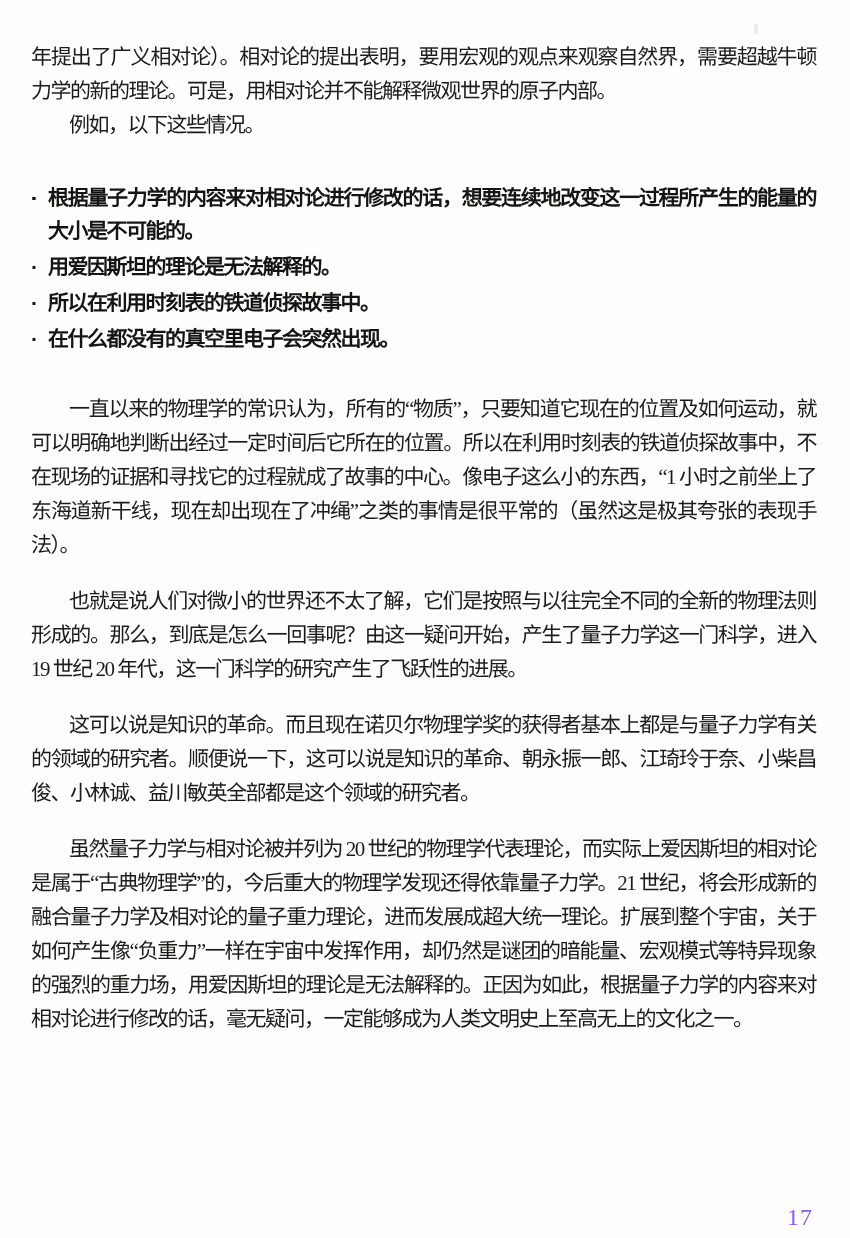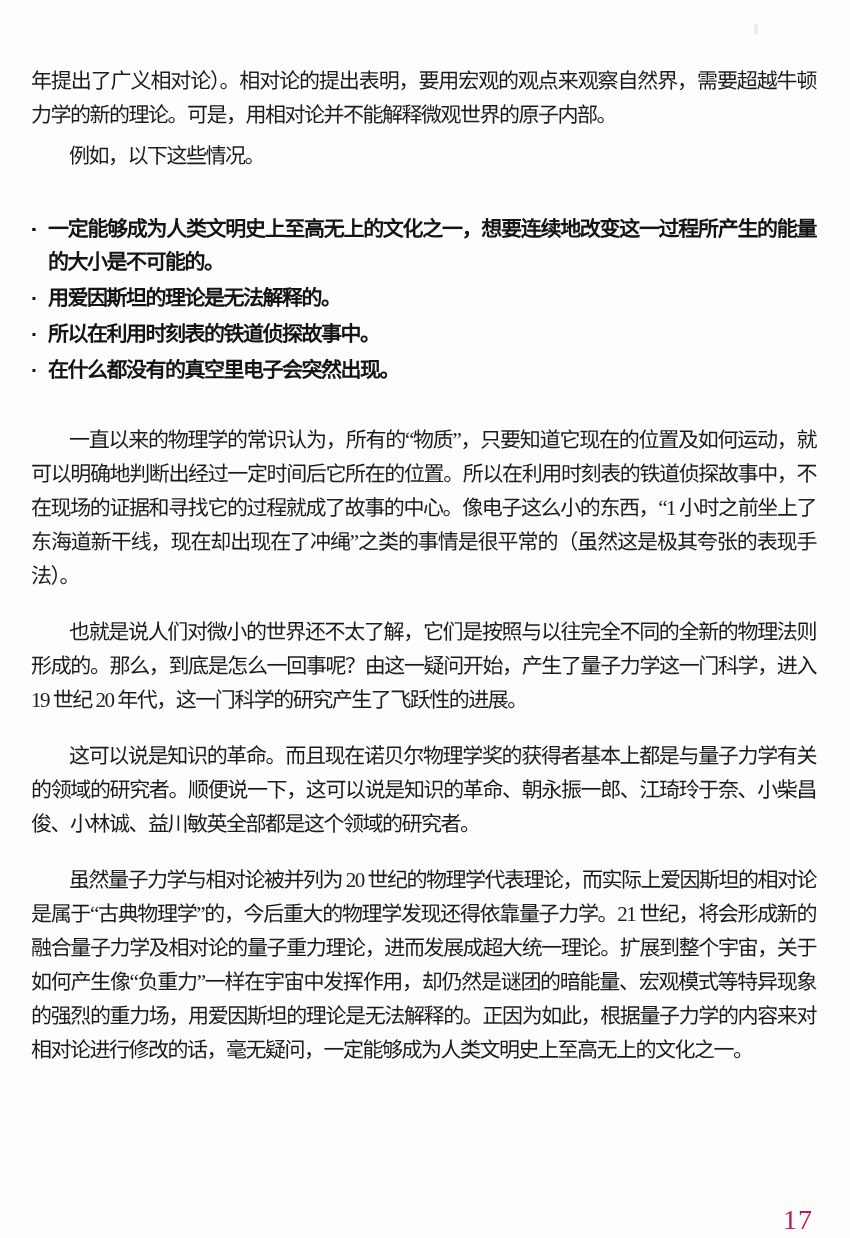--- a/index.html
+++ b/index.html
@@ -15,35 +15,35 @@
     background: #fdfdfc;
     overflow: hidden;
     color: #1b1b1b;
     font-family: "Liberation Serif", serif;
   }
   .content {
     position: absolute;
     left: 31px;
     top: 0;
     width: 785px;
-    padding-top: 64px;
+    padding-top: 40px;
   }
   .para {
     margin: 0;
     font-size: 21px;
     letter-spacing: -1.5px;
     line-height: 34px;
     text-align: justify;
     text-justify: inter-ideograph;
   }
   .para.indent {
     text-indent: 38px;
   }
   .para + .para {
-    margin-top: 7px;
+    margin-top: 0;
   }
   .bullet-list {
     list-style: none;
     margin: 39px 0 0 0;
     padding: 0;
     font-family: "Liberation Sans", sans-serif;
     font-weight: bold;
     font-size: 21px;
     letter-spacing: -1.5px;
     line-height: 33px;
@@ -69,23 +69,23 @@
   .body-text {
     margin-top: 37px;
   }
   .body-text .para + .para {
     margin-top: 22px;
   }
   .page-number {
     position: absolute;
     top: 1204px;
     right: 37px;
-    font-size: 28px;
+    font-size: 24px;
     letter-spacing: 1px;
-    color: #be185d;
+    color: #8b5cf6;
     font-family: "Liberation Serif", serif;
   }
   
   .scan-artifact {
     position: absolute;
     top: 24px;
     right: 92px;
     width: 4px;
     height: 10px;
     background: #ededed;
@@ -102,21 +102,21 @@
     <p class="para">年提出了广义相对论）。相对论的提出表明，要用宏观的观点来观察自然界，需要超越牛顿力学的新的理论。可是，用相对论并不能解释微观世界的原子内部。</p>
 
     <p class="para indent">例如，以下这些情况。</p>
 
     <ul class="bullet-list">
       <li>
         <span class="bullet-marker">·</span>
       </li>
       <li>
         <span class="bullet-marker">·</span>
-        <span>一定能够成为人类文明史上至高无上的文化之一，想要连续地改变这一过程所产生的能量的大小是不可能的。</span>
+        <span>根据量子力学的内容来对相对论进行修改的话，想要连续地改变这一过程所产生的能量的大小是不可能的。</span>
       </li>
       <li>
         <span class="bullet-marker">·</span>
         <span>用爱因斯坦的理论是无法解释的。</span>
       </li>
       <li>
         <span class="bullet-marker">·</span>
         <span>所以在利用时刻表的铁道侦探故事中。</span>
       </li>
       <li>

